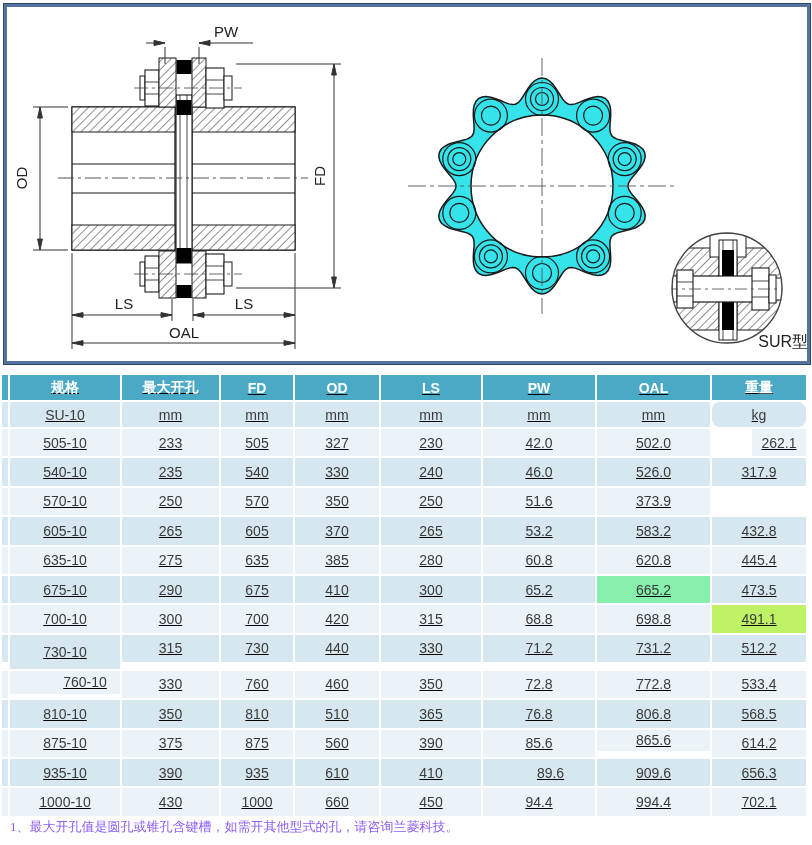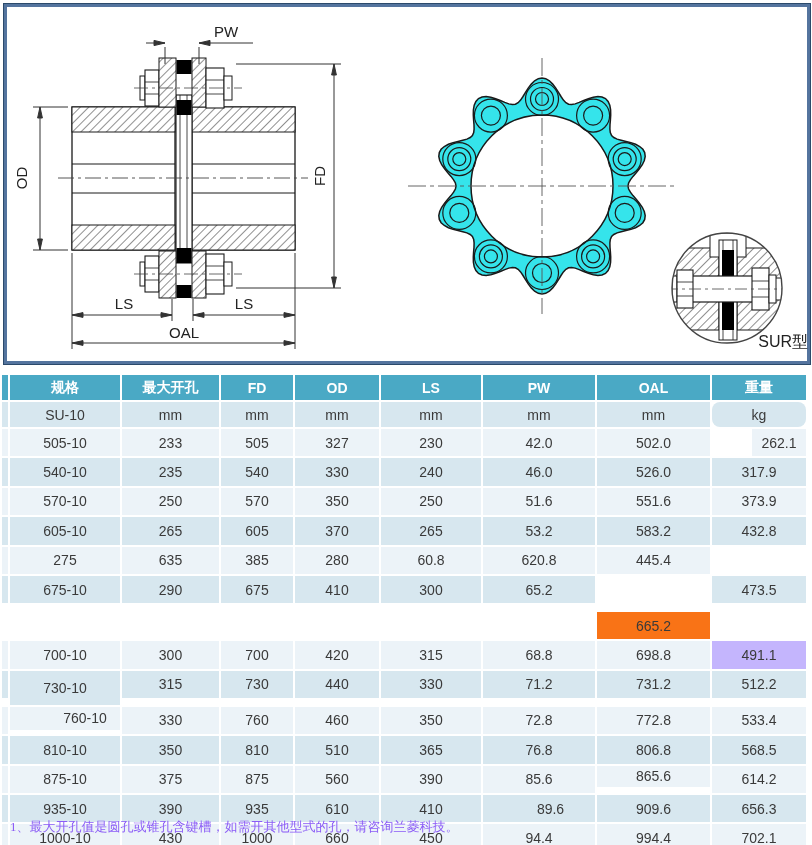--- a/index.html
+++ b/index.html
@@ -3,21 +3,21 @@
 <meta charset="utf-8">
 <style>
   html,body{margin:0;padding:0;background:#ffffff;}
   body{width:812px;height:845px;position:relative;font-family:"Liberation Sans",sans-serif;overflow:hidden;}
   .panel{position:absolute;left:4px;top:4px;width:800px;height:354px;border:3px solid #54749E;outline:1px solid #2B4A6B;background:#fff;}
   svg{position:absolute;left:0;top:0;}
   svg text{font-family:"Liberation Sans",sans-serif;fill:#222;}
   .dimtext{font-size:15px;}
   .surtext{font-size:16px;}
   .tbl{position:absolute;left:2px;top:375px;width:808px;}
-  .trow{display:grid;grid-template-columns:6px 110px 97px 72px 84px 100px 112px 113px 94px;column-gap:2px;margin-bottom:2px;}
+  .trow{display:grid;grid-template-columns:6px 110px 97px 72px 84px 100px 112px 113px 94px;column-gap:2px;margin-bottom:2px;text-decoration:underline;}
   .cell{display:flex;align-items:center;justify-content:center;font-size:14px;color:#3a3a3a;}
   .hdr .cell{color:#ffffff;font-weight:bold;font-size:14px;}
   .foot{position:absolute;left:10px;top:818px;font-family:"Liberation Serif",serif;font-size:13px;color:#8b5cf6;}
 </style>
 </head>
 <body>
 
 <div class="panel"></div>
 
 <svg width="812" height="370" viewBox="0 0 812 370">
@@ -233,65 +233,65 @@
       <div class="cell" style="background: rgb(215, 231, 239); height: 27.4px;">317.9</div>
     </div>
     <div class="trow">
       <div class="cell" style="background: rgb(236, 243, 248); height: 27.4px;"></div>
       <div class="cell" style="background: rgb(236, 243, 248); height: 27.4px;">570-10</div>
       <div class="cell" style="background: rgb(236, 243, 248); height: 27.4px;">250</div>
       <div class="cell" style="background: rgb(236, 243, 248); height: 27.4px;">570</div>
       <div class="cell" style="background: rgb(236, 243, 248); height: 27.4px;">350</div>
       <div class="cell" style="background: rgb(236, 243, 248); height: 27.4px;">250</div>
       <div class="cell" style="background: rgb(236, 243, 248); height: 27.4px;">51.6</div>
-      <div class="cell" style="background: rgb(236, 243, 248); height: 27.4px;">551.6</div>
       <div class="cell" style="background: rgb(236, 243, 248); height: 27.4px;">373.9</div>
     </div>
     <div class="trow">
       <div class="cell" style="background: rgb(215, 231, 239); height: 27.4px;"></div>
       <div class="cell" style="background: rgb(215, 231, 239); height: 27.4px;">605-10</div>
       <div class="cell" style="background: rgb(215, 231, 239); height: 27.4px;">265</div>
       <div class="cell" style="background: rgb(215, 231, 239); height: 27.4px;">605</div>
       <div class="cell" style="background: rgb(215, 231, 239); height: 27.4px;">370</div>
       <div class="cell" style="background: rgb(215, 231, 239); height: 27.4px;">265</div>
       <div class="cell" style="background: rgb(215, 231, 239); height: 27.4px;">53.2</div>
       <div class="cell" style="background: rgb(215, 231, 239); height: 27.4px;">583.2</div>
       <div class="cell" style="background: rgb(215, 231, 239); height: 27.4px;">432.8</div>
     </div>
     <div class="trow">
       <div class="cell" style="background: rgb(236, 243, 248); height: 27.4px;"></div>
+      <div class="cell" style="background: rgb(236, 243, 248); height: 27.4px;">635-10</div>
       <div class="cell" style="background: rgb(236, 243, 248); height: 27.4px;">275</div>
       <div class="cell" style="background: rgb(236, 243, 248); height: 27.4px;">635</div>
       <div class="cell" style="background: rgb(236, 243, 248); height: 27.4px;">385</div>
       <div class="cell" style="background: rgb(236, 243, 248); height: 27.4px;">280</div>
       <div class="cell" style="background: rgb(236, 243, 248); height: 27.4px;">60.8</div>
       <div class="cell" style="background: rgb(236, 243, 248); height: 27.4px;">620.8</div>
       <div class="cell" style="background: rgb(236, 243, 248); height: 27.4px;">445.4</div>
     </div>
     <div class="trow">
       <div class="cell" style="background: rgb(215, 231, 239); height: 27.4px;"></div>
       <div class="cell" style="background: rgb(215, 231, 239); height: 27.4px;">675-10</div>
       <div class="cell" style="background: rgb(215, 231, 239); height: 27.4px;">290</div>
       <div class="cell" style="background: rgb(215, 231, 239); height: 27.4px;">675</div>
       <div class="cell" style="background: rgb(215, 231, 239); height: 27.4px;">410</div>
       <div class="cell" style="background: rgb(215, 231, 239); height: 27.4px;">300</div>
       <div class="cell" style="background: rgb(215, 231, 239); height: 27.4px;">65.2</div>
-      <div class="cell" style="background: #f97316; height: 27.4px; margin-top: 36px;">665.2</div>
+      <div class="cell" style="background: #86efac; height: 27.4px;">665.2</div>
       <div class="cell" style="background: rgb(215, 231, 239); height: 27.4px;">473.5</div>
     </div>
     <div class="trow">
       <div class="cell" style="background: rgb(236, 243, 248); height: 27.4px;"></div>
       <div class="cell" style="background: rgb(236, 243, 248); height: 27.4px;">700-10</div>
       <div class="cell" style="background: rgb(236, 243, 248); height: 27.4px;">300</div>
       <div class="cell" style="background: rgb(236, 243, 248); height: 27.4px;">700</div>
       <div class="cell" style="background: rgb(236, 243, 248); height: 27.4px;">420</div>
       <div class="cell" style="background: rgb(236, 243, 248); height: 27.4px;">315</div>
       <div class="cell" style="background: rgb(236, 243, 248); height: 27.4px;">68.8</div>
       <div class="cell" style="background: rgb(236, 243, 248); height: 27.4px;">698.8</div>
-      <div class="cell" style="background: #c4b5fd; height: 27.4px;">491.1</div>
+      <div class="cell" style="background: #bef264; height: 27.4px;">491.1</div>
     </div>
     <div class="trow">
       <div class="cell" style="background: rgb(215, 231, 239); height: 27.4px;"></div>
       <div class="cell" style="background: rgb(215, 231, 239); height: 34px;">730-10</div>
       <div class="cell" style="background: rgb(215, 231, 239); height: 27.4px;">315</div>
       <div class="cell" style="background: rgb(215, 231, 239); height: 27.4px;">730</div>
       <div class="cell" style="background: rgb(215, 231, 239); height: 27.4px;">440</div>
       <div class="cell" style="background: rgb(215, 231, 239); height: 27.4px;">330</div>
       <div class="cell" style="background: rgb(215, 231, 239); height: 27.4px;">71.2</div>
       <div class="cell" style="background: rgb(215, 231, 239); height: 27.4px;">731.2</div>

